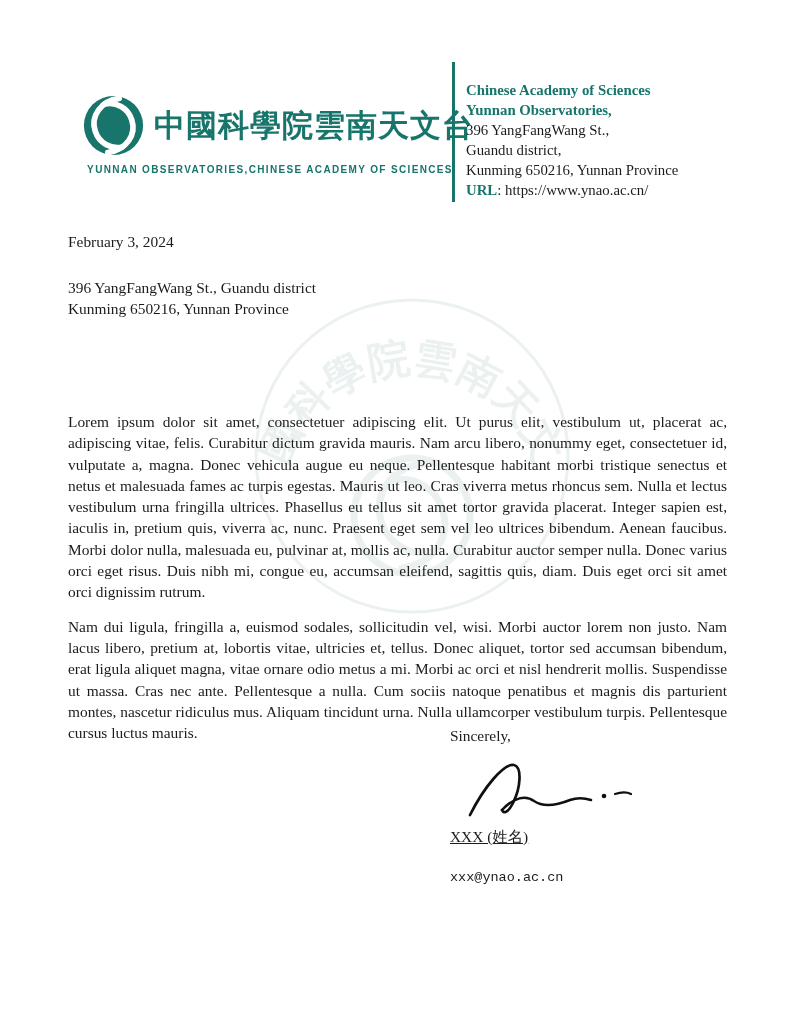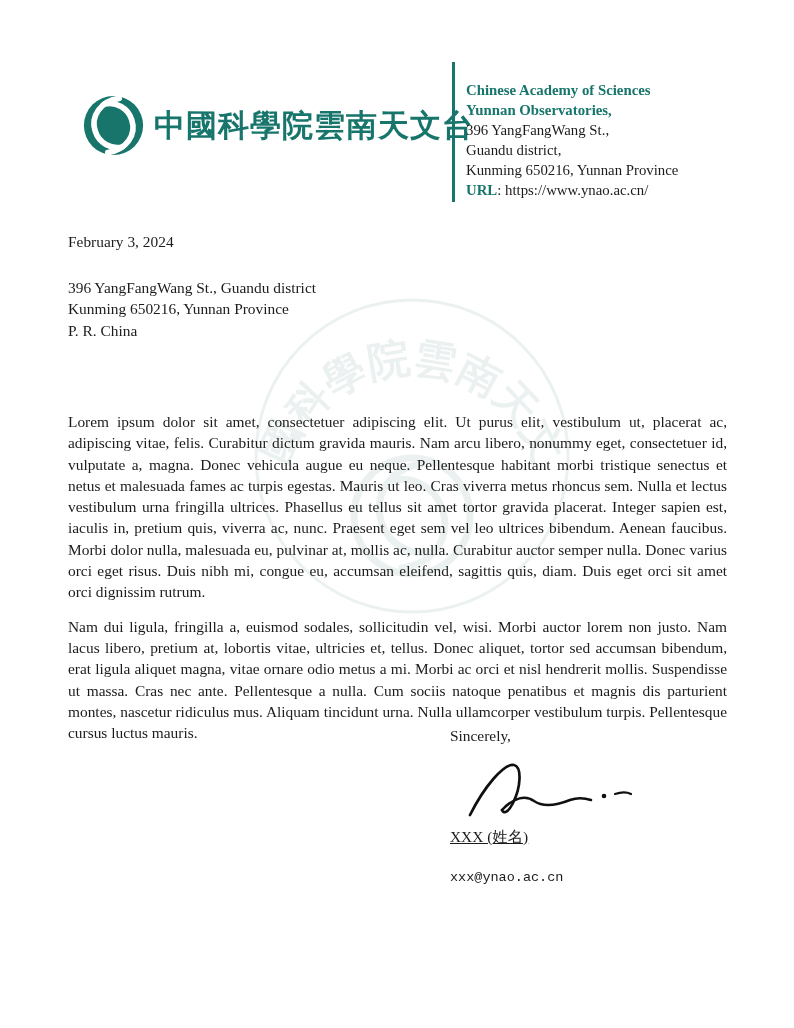--- a/index.html
+++ b/index.html
@@ -58,41 +58,41 @@
 
   <div class="logo-block">
     <div class="logo-row">
       <svg class="emblem" viewBox="0 0 100 100" aria-hidden="true">
         <circle cx="50" cy="50" r="47" fill="#17756B"></circle>
         <path d="M59 7 C 30 11 13 35 21 59 C 27 78 46 88 64 84" fill="none" stroke="#ffffff" stroke-width="9" stroke-linecap="round"></path>
         <path d="M41 93 C 70 89 87 65 79 41 C 73 22 54 12 36 16" fill="none" stroke="#ffffff" stroke-width="9" stroke-linecap="round"></path>
       </svg>
       <div class="logo-cn">中國科學院雲南天文台</div>
     </div>
+    <div class="logo-en">YUNNAN OBSERVATORIES,CHINESE ACADEMY OF SCIENCES</div>
   </div>
 
   <div class="divider"></div>
 
   <div class="addr">
     <div class="teal-bold">Chinese Academy of Sciences</div>
     <div class="teal-bold">Yunnan Observatories,</div>
     <div>396 YangFangWang St.,</div>
     <div>Guandu district,</div>
     <div>Kunming 650216, Yunnan Province</div>
     <div>
       <span class="teal-bold">URL</span><span>: https://www.ynao.ac.cn/</span>
     </div>
   </div>
 
   <div class="date">February 3, 2024</div>
 
   <div class="recipient">
     <div>396 YangFangWang St., Guandu district</div>
     <div>Kunming 650216, Yunnan Province</div>
-    <div>P. R. China</div>
   </div>
 
 
   <div class="body-text">
     <p>Lorem ipsum dolor sit amet, consectetuer adipiscing elit. Ut purus elit, vestibulum ut, placerat ac, adipiscing vitae, felis. Curabitur dictum gravida mauris. Nam arcu libero, nonummy eget, consectetuer id, vulputate a, magna. Donec vehicula augue eu neque. Pellentesque habitant morbi tristique senectus et netus et malesuada fames ac turpis egestas. Mauris ut leo. Cras viverra metus rhoncus sem. Nulla et lectus vestibulum urna fringilla ultrices. Phasellus eu tellus sit amet tortor gravida placerat. Integer sapien est, iaculis in, pretium quis, viverra ac, nunc. Praesent eget sem vel leo ultrices bibendum. Aenean faucibus. Morbi dolor nulla, malesuada eu, pulvinar at, mollis ac, nulla. Curabitur auctor semper nulla. Donec varius orci eget risus. Duis nibh mi, congue eu, accumsan eleifend, sagittis quis, diam. Duis eget orci sit amet orci dignissim rutrum.</p>
     <p>Nam dui ligula, fringilla a, euismod sodales, sollicitudin vel, wisi. Morbi auctor lorem non justo. Nam lacus libero, pretium at, lobortis vitae, ultricies et, tellus. Donec aliquet, tortor sed accumsan bibendum, erat ligula aliquet magna, vitae ornare odio metus a mi. Morbi ac orci et nisl hendrerit mollis. Suspendisse ut massa. Cras nec ante. Pellentesque a nulla. Cum sociis natoque penatibus et magnis dis parturient montes, nascetur ridiculus mus. Aliquam tincidunt urna. Nulla ullamcorper vestibulum turpis. Pellentesque cursus luctus mauris.</p>
   </div>
 
   <div class="closing">
     <div>Sincerely,</div>

